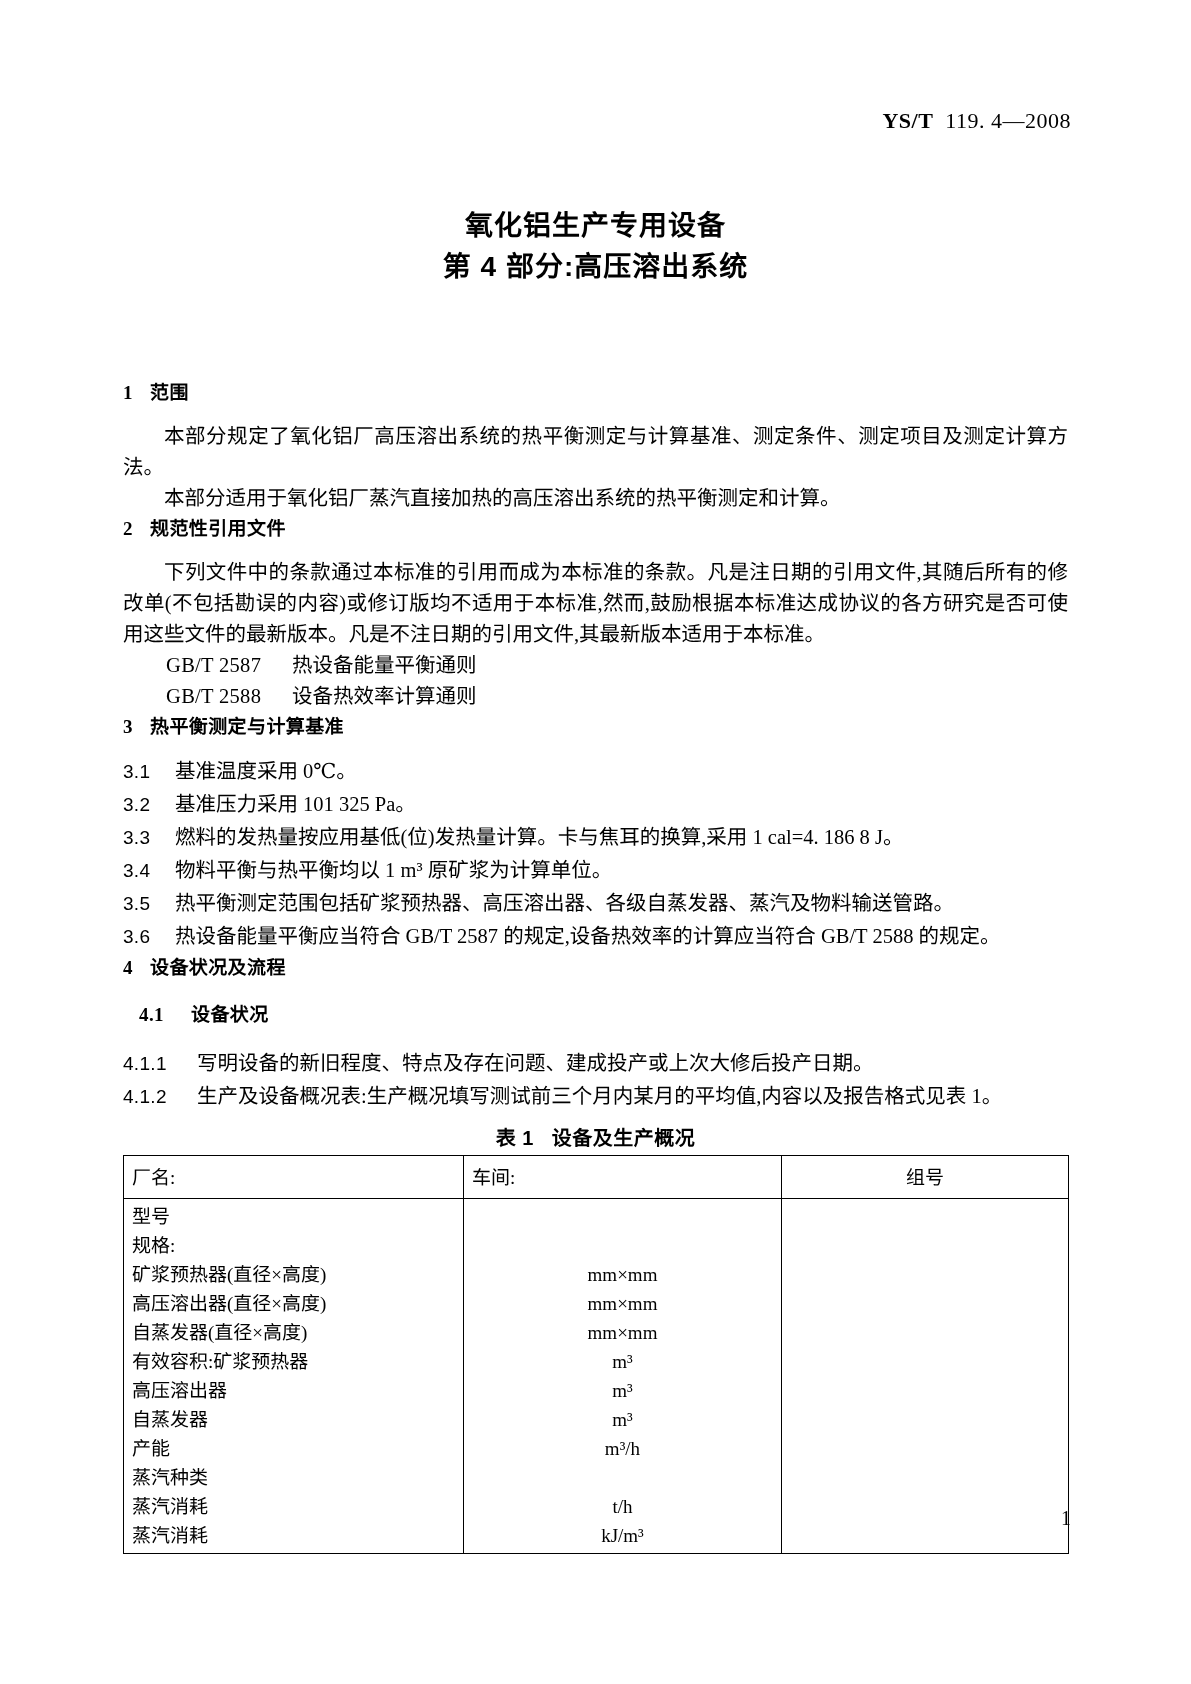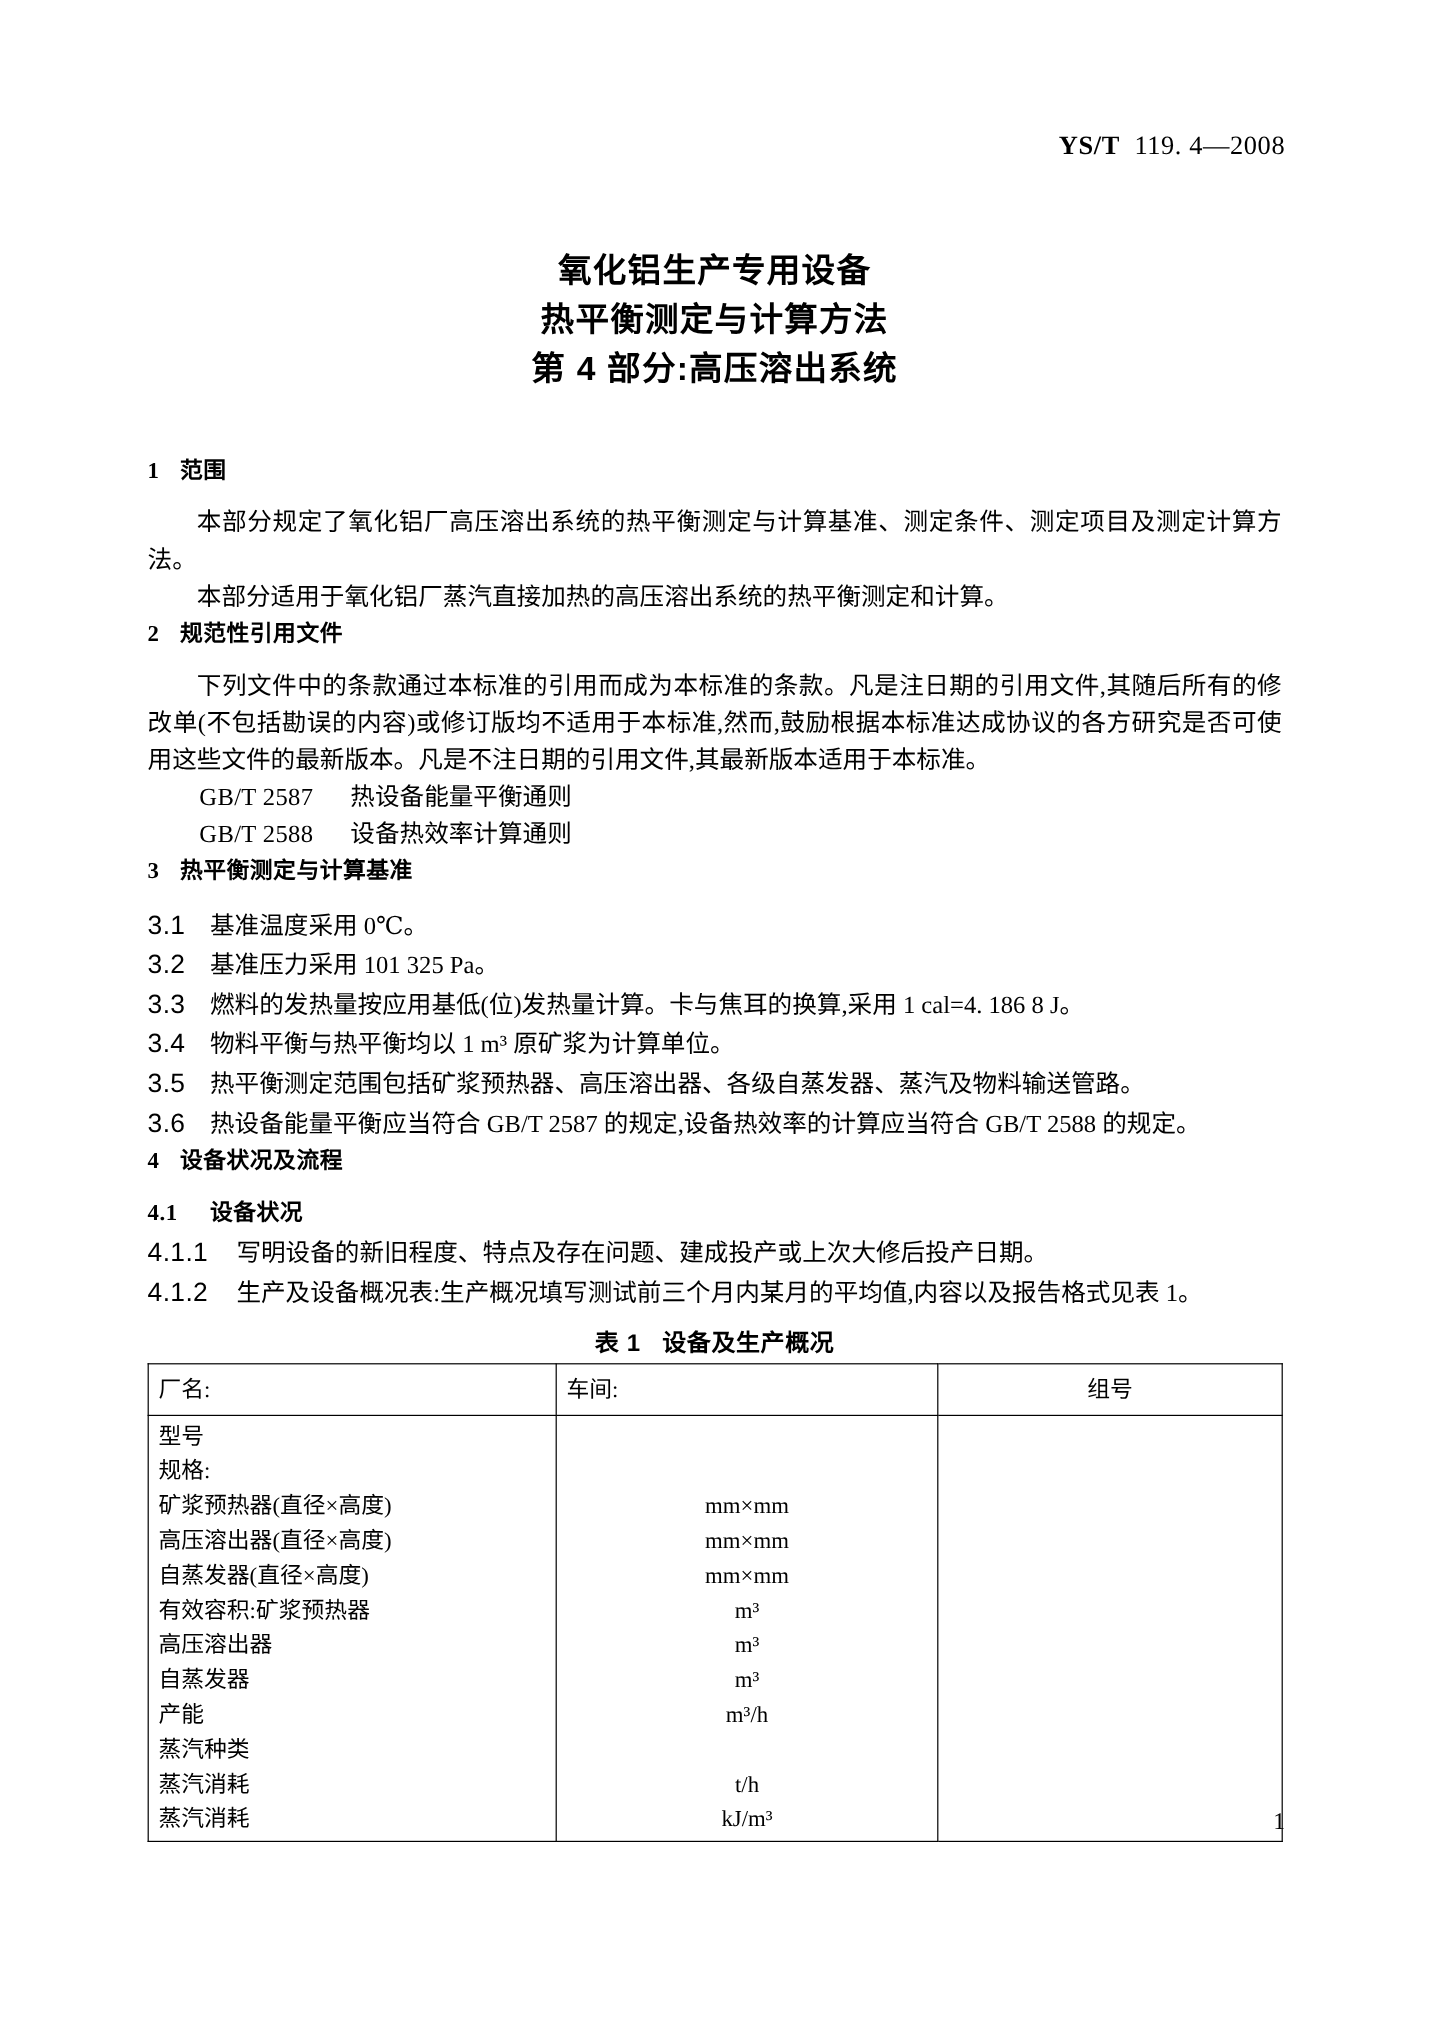--- a/index.html
+++ b/index.html
@@ -95,34 +95,34 @@
   .ref-gap { display: inline-block; width: 1.5em; }
   .clause {
     margin: 0;
     font-size: 20.5px;
     line-height: 32px;
     display: flex;
     align-items: baseline;
   }
   .clause .cl-num {
     font-family: "Liberation Sans", "DejaVu Sans", sans-serif;
-    font-size: 22px;
+    font-size: 19px;
     flex: 0 0 auto;
     min-width: 52px;
     letter-spacing: 0.3px;
   }
   .clause .cl-num.wide { min-width: 74px; }
   .clause .cl-txt { flex: 1 1 auto; }
   .lat { font-family: "Liberation Serif", serif; }
 
   h3.subsec {
     font-family: "Liberation Sans", "DejaVu Sans", sans-serif;
     font-weight: bold;
     font-size: 19px;
-    margin: 0;
+    margin: 16px;
     line-height: 32px;
     letter-spacing: 0.4px;
   }
   h3.subsec .sec-num { min-width: 52px; }
 
   
   .table-caption {
     text-align: center;
     font-family: "Liberation Sans", "DejaVu Sans", sans-serif;
     font-weight: bold;
@@ -175,21 +175,20 @@
 
 <div class="page">
 
   <div class="header">
     <span class="std-prefix">YS/T</span>
     <span>&nbsp;</span><span class="lat">119. 4—2008</span>
   </div>
 
   <div class="doc-title">
     <div>氧化铝生产专用设备</div>
-    <div>热平衡测定与计算方法</div>
     <div>第 4 部分:高压溶出系统</div>
   </div>
 
   <div class="content">
 
     <h2 class="sec">
       <span class="sec-num lat">1</span><span>范围</span>
     </h2>
     <div class="para-block">
       <p class="para indent">本部分规定了氧化铝厂高压溶出系统的热平衡测定与计算基准、测定条件、测定项目及测定计算方法。</p>

